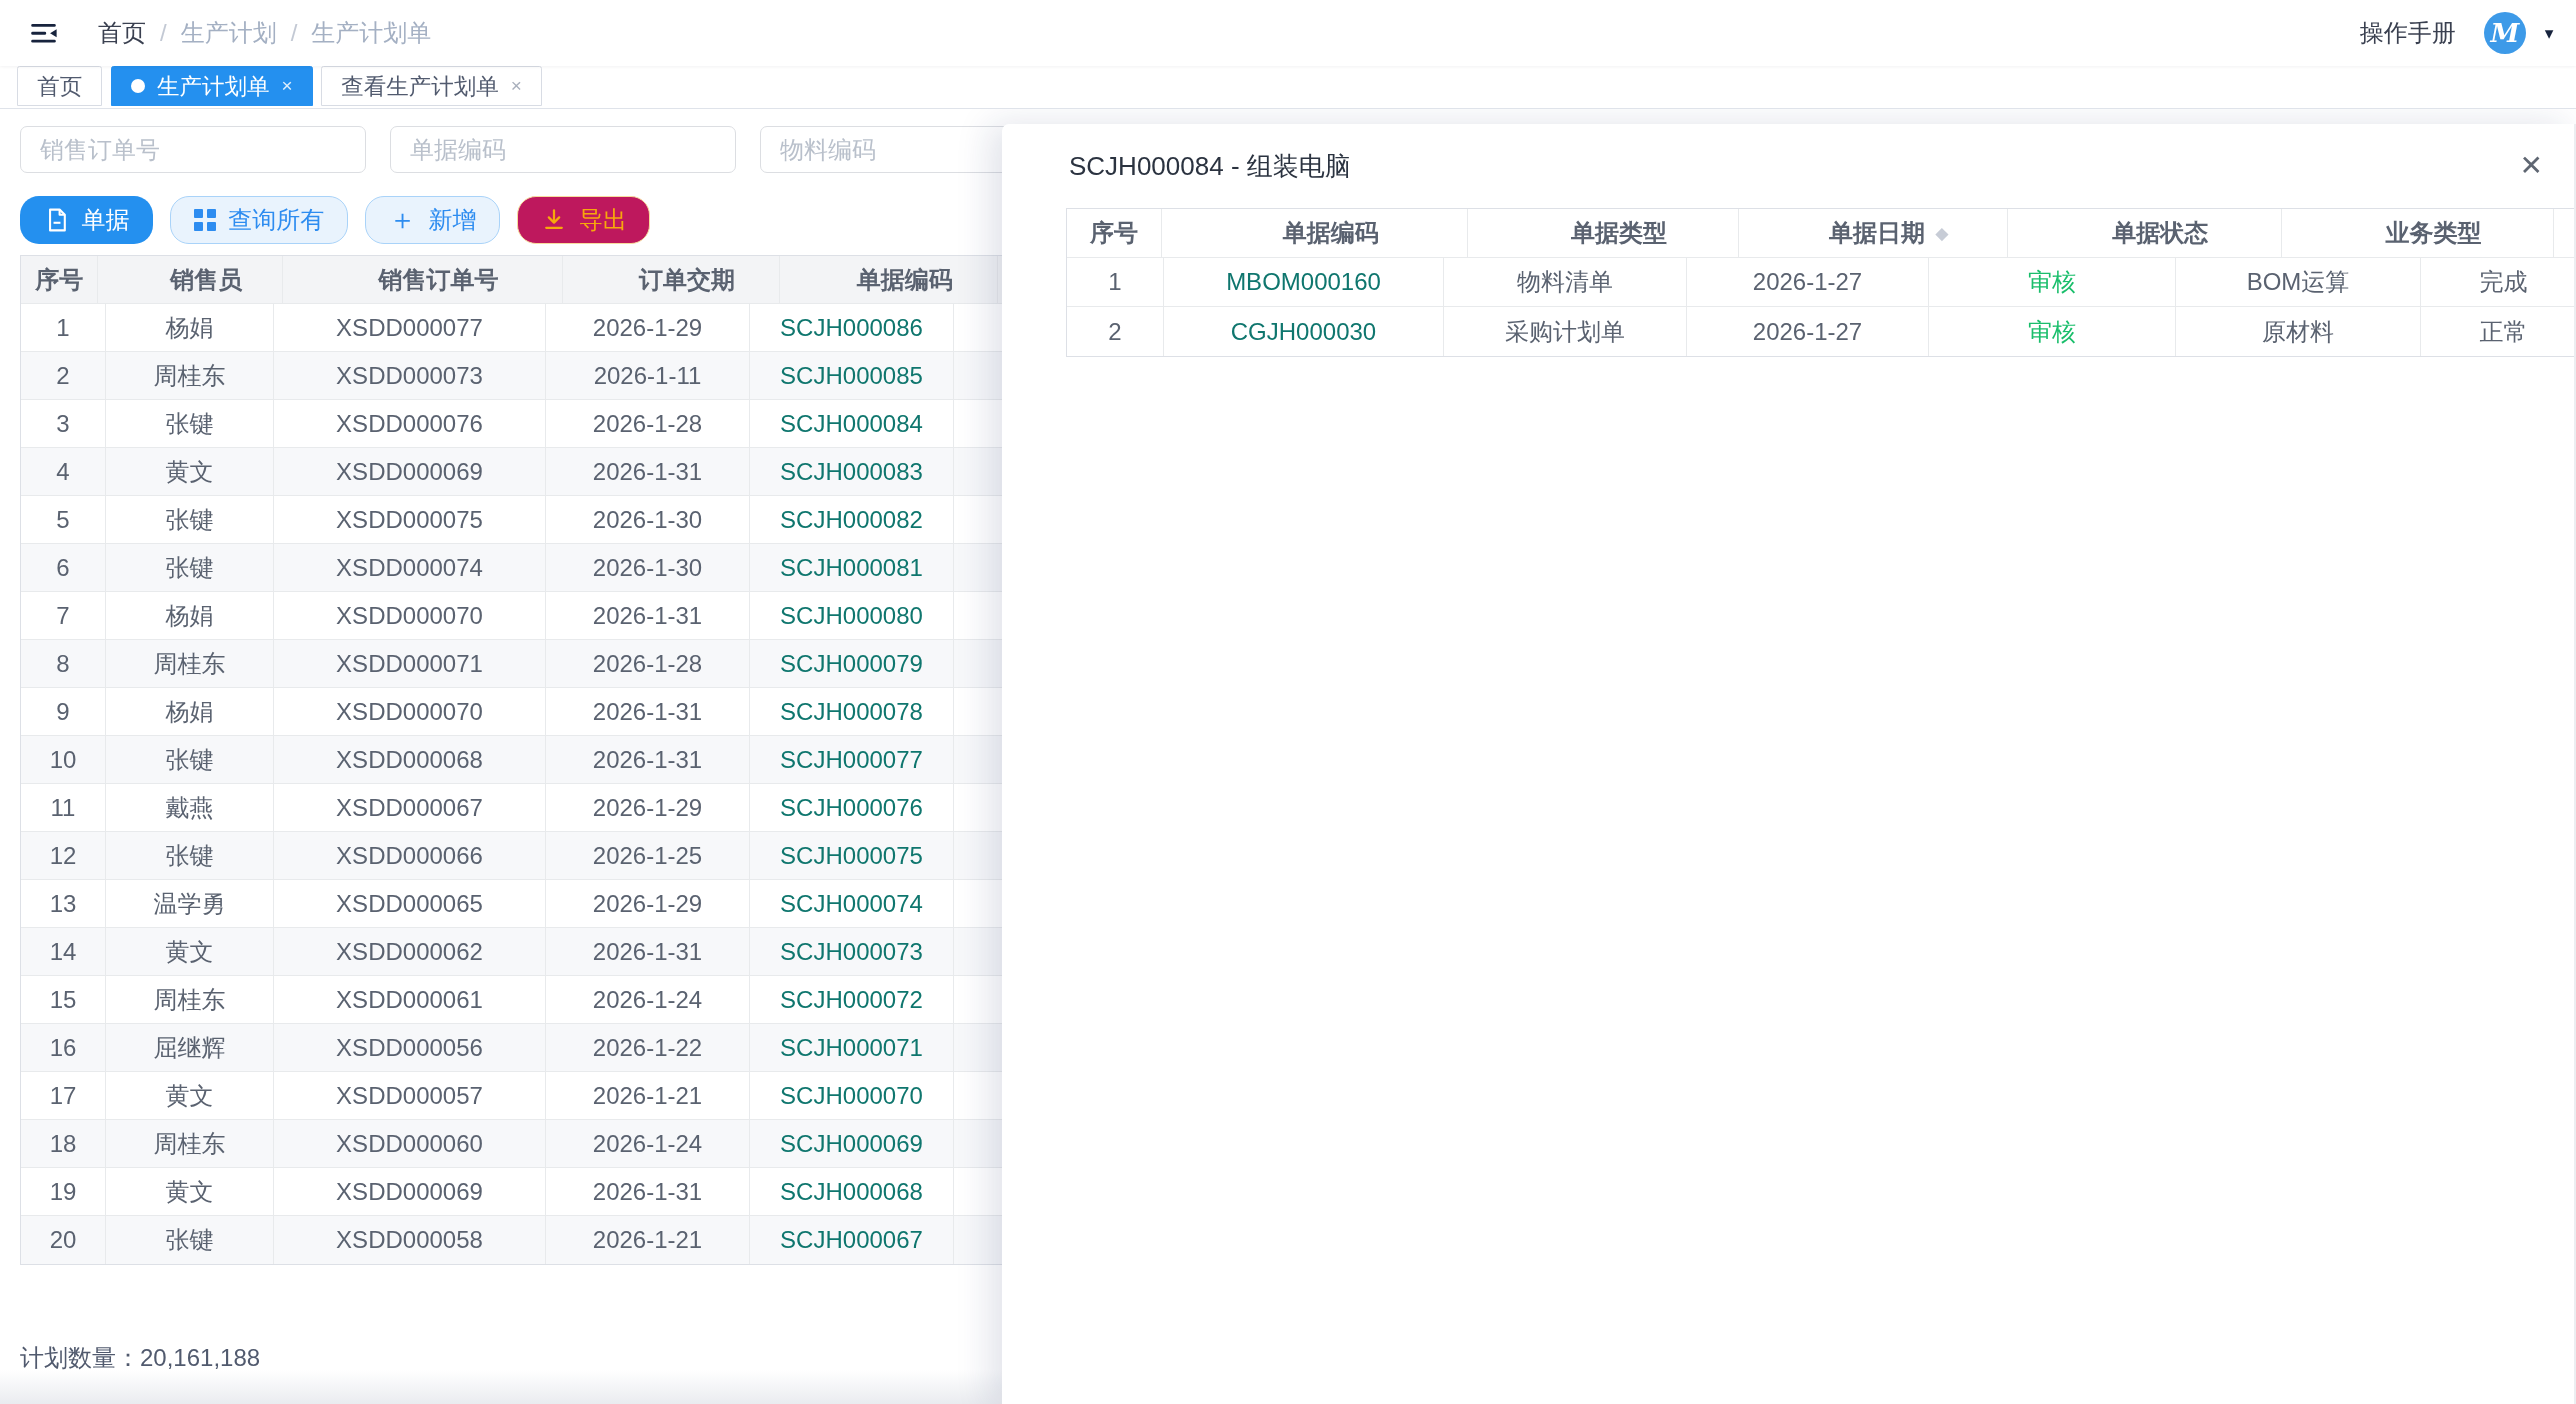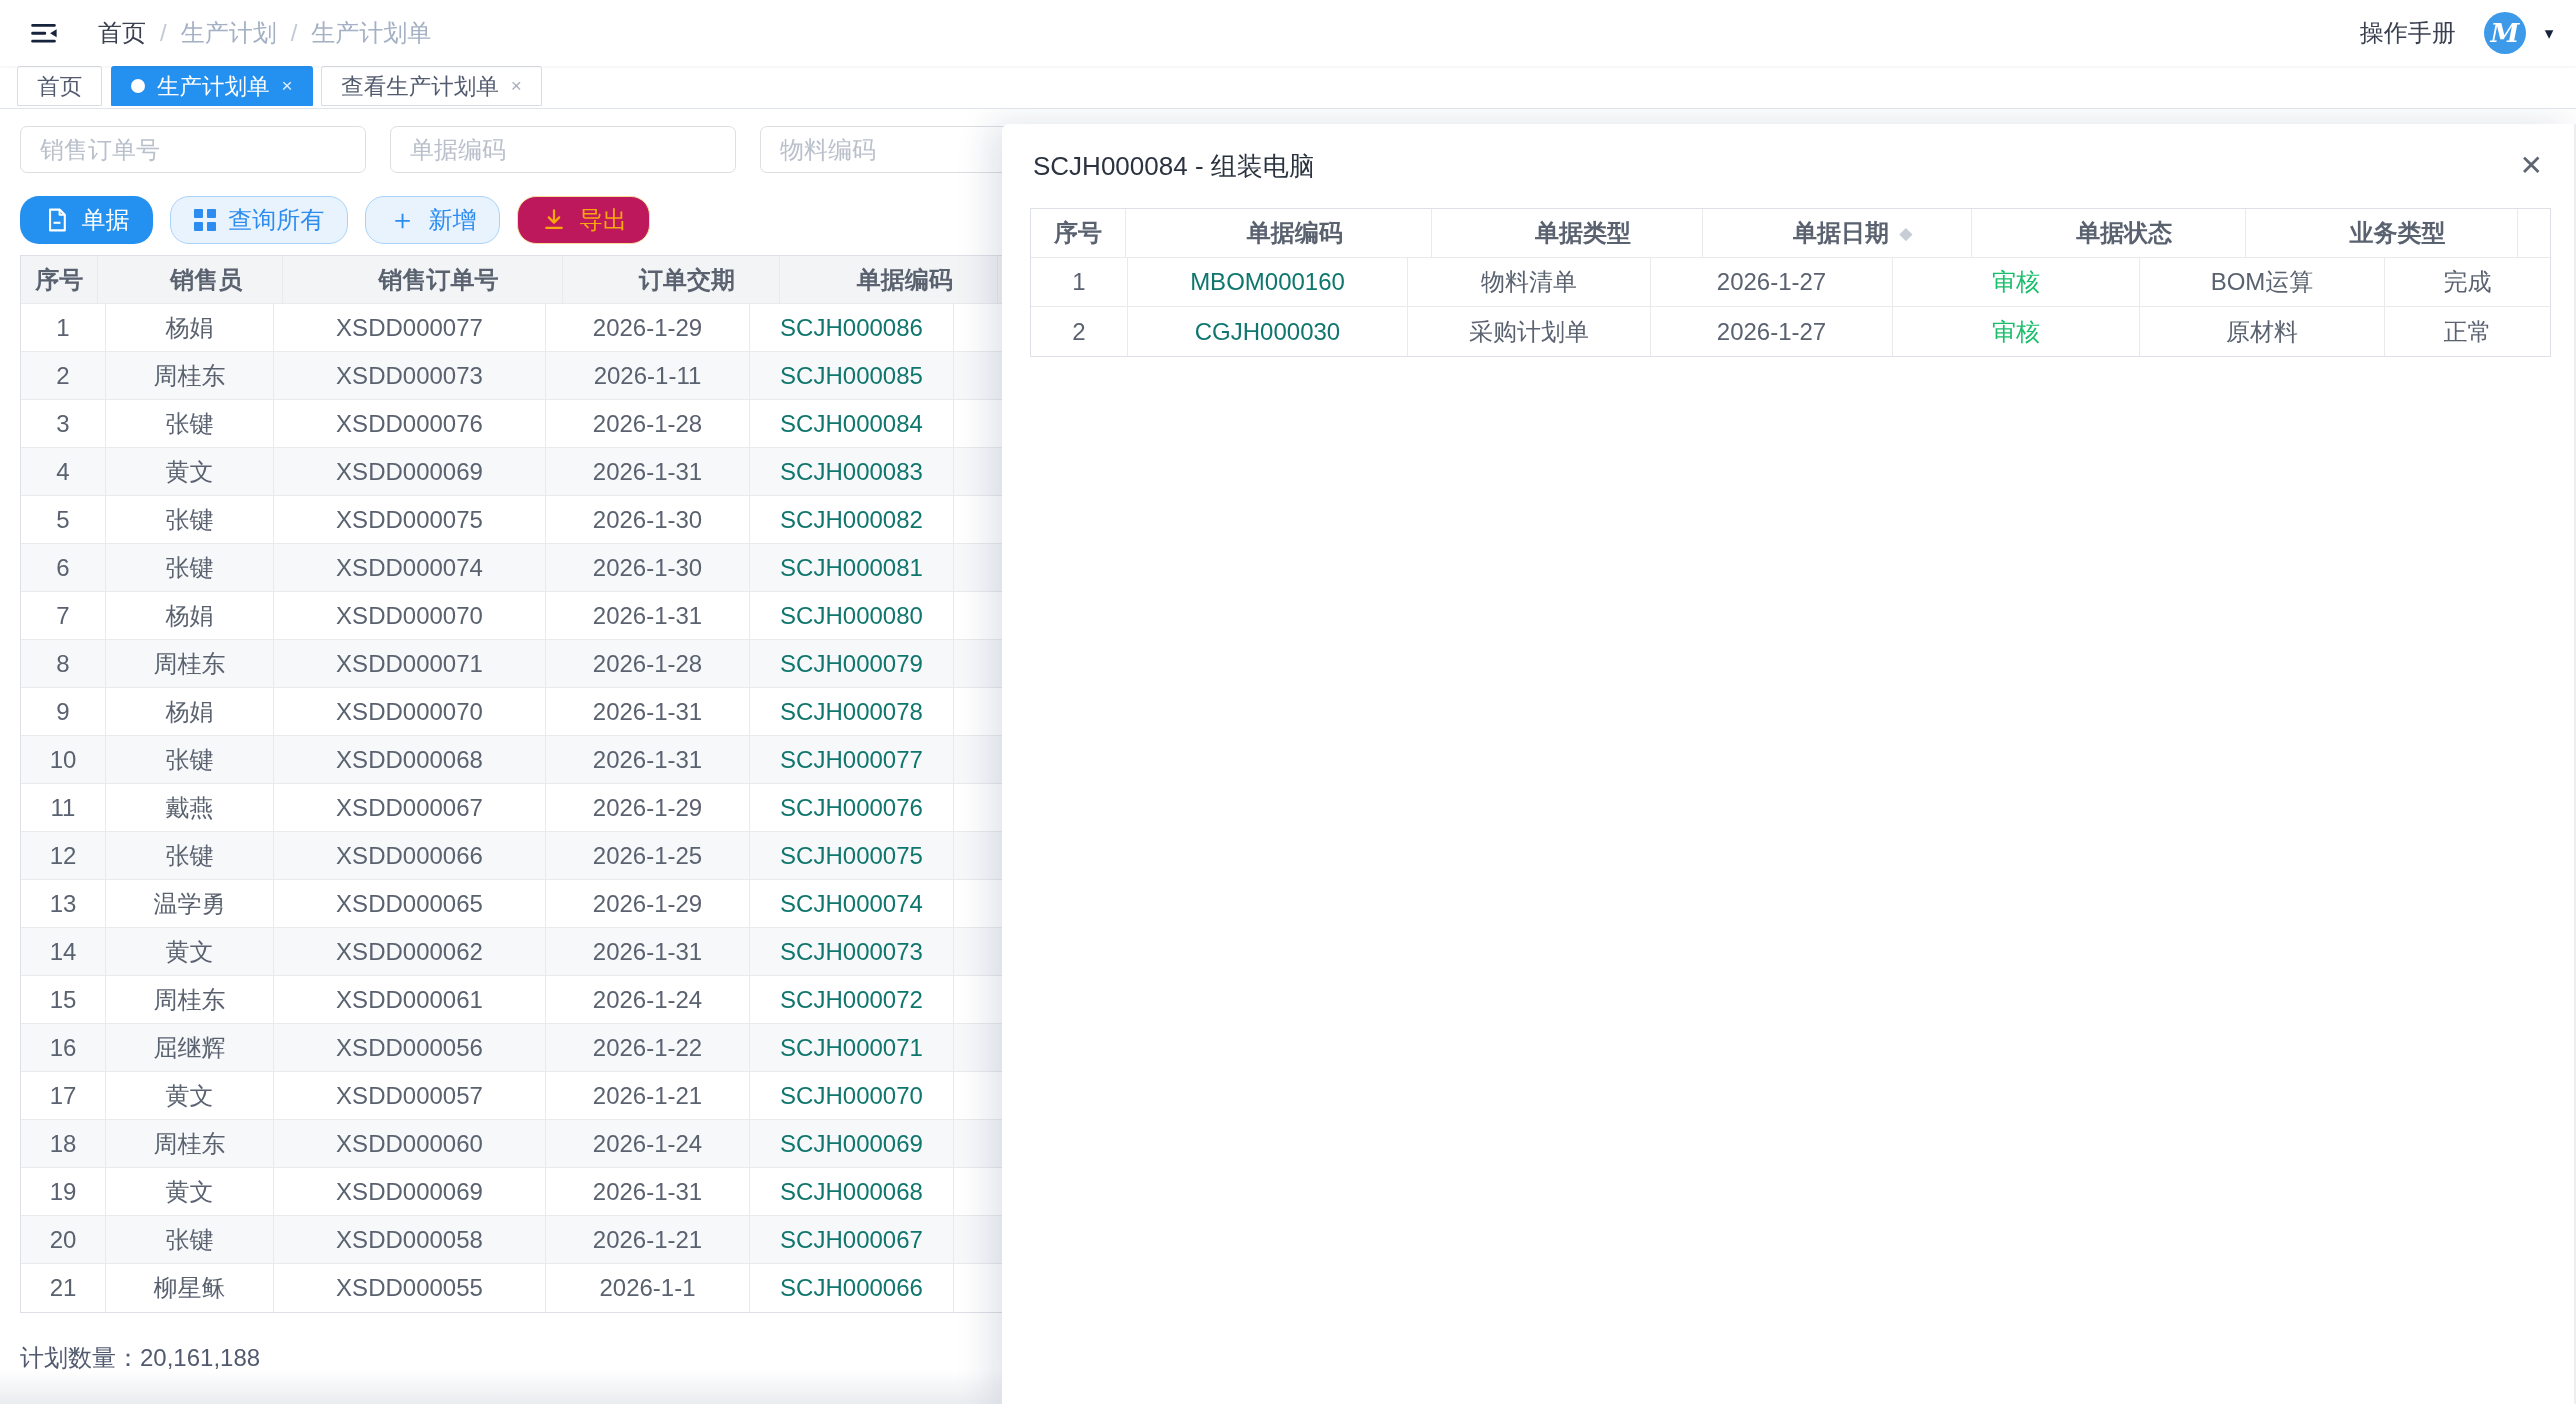--- a/index.html
+++ b/index.html
@@ -60,21 +60,21 @@
   .td{display:flex;align-items:center;justify-content:center;box-sizing:border-box;
     border-right:0.9px solid #e8eaec;font-size:24px;color:#5a6270;overflow:hidden;white-space:nowrap;}
   .td:last-child{border-right:none;}
   .c0{width:85px;}.c1{width:168px;}.c2{width:272px;}.c3{width:204px;}.c4{width:204px;}.c5{flex:1;}
   .link{color:#0f766e;cursor:pointer;}
   
   .summary{position:absolute;top:1342px;left:20px;font-size:24px;color:#515a6e;z-index:3;}
   .summary b{font-weight:normal;color:#515a6e;}
   
   .panel{position:absolute;left:1002px;top:124px;right:0;bottom:0;background:#fff;z-index:20;
-    border-top-left-radius:7px;box-shadow:-12px 0 35px rgba(20,40,90,.13);}
+    border-top-left-radius:7px;box-shadow:-12px 0 35px rgba(20,40,90,.13);padding-left:36px;}
   .panel-edge{position:absolute;right:0;top:0;bottom:0;width:1.7px;background:#eceef1;}
   .panel-title-row{height:84px;display:flex;align-items:center;padding:0 33px 0 31px;}
   .panel-title{font-size:26px;color:#2b3340;}
   .panel-close{margin-left:auto;font-size:28px;color:#5f6672;cursor:pointer;line-height:1;}
   .ptable{margin:0 0 0 28px;width:1519px;border:0.9px solid #dde0e6;background:#fff;}
   .p0{width:97px;}.p1{width:280px;}.p2{width:243px;}.p3{width:242px;text-align:center;}.p4{width:247px;}.p5{width:245px;}.p6{flex:1;}
   .ptr{display:flex;height:49px;box-sizing:border-box;border-bottom:0.9px solid #e8eaec;background:#fff;}
   .ptr:last-child{border-bottom:none;}
   .sort-icon{color:#c7ccd6;font-size:17.3px;margin-left:10.4px;}
   .status-green{color:#19be6b;}
@@ -326,28 +326,20 @@
         <div class="td c3">2026-1-31</div>
         <div class="td c4 link">SCJH000068</div>
         <div class="td c5"></div>
       </div>
       <div class="tr alt">
         <div class="td c0">20</div>
         <div class="td c1">张键</div>
         <div class="td c2">XSDD000058</div>
         <div class="td c3">2026-1-21</div>
         <div class="td c4 link">SCJH000067</div>
-        <div class="td c5"></div>
-      </div>
-      <div class="tr">
-        <div class="td c0">21</div>
-        <div class="td c1">柳星稣</div>
-        <div class="td c2">XSDD000055</div>
-        <div class="td c3">2026-1-1</div>
-        <div class="td c4 link">SCJH000066</div>
         <div class="td c5"></div>
       </div>
     </div>
 </div>
 
 <div class="summary">
   <span>计划数量：</span><b>20,161,188</b>
 </div>
 
 <div class="panel">

